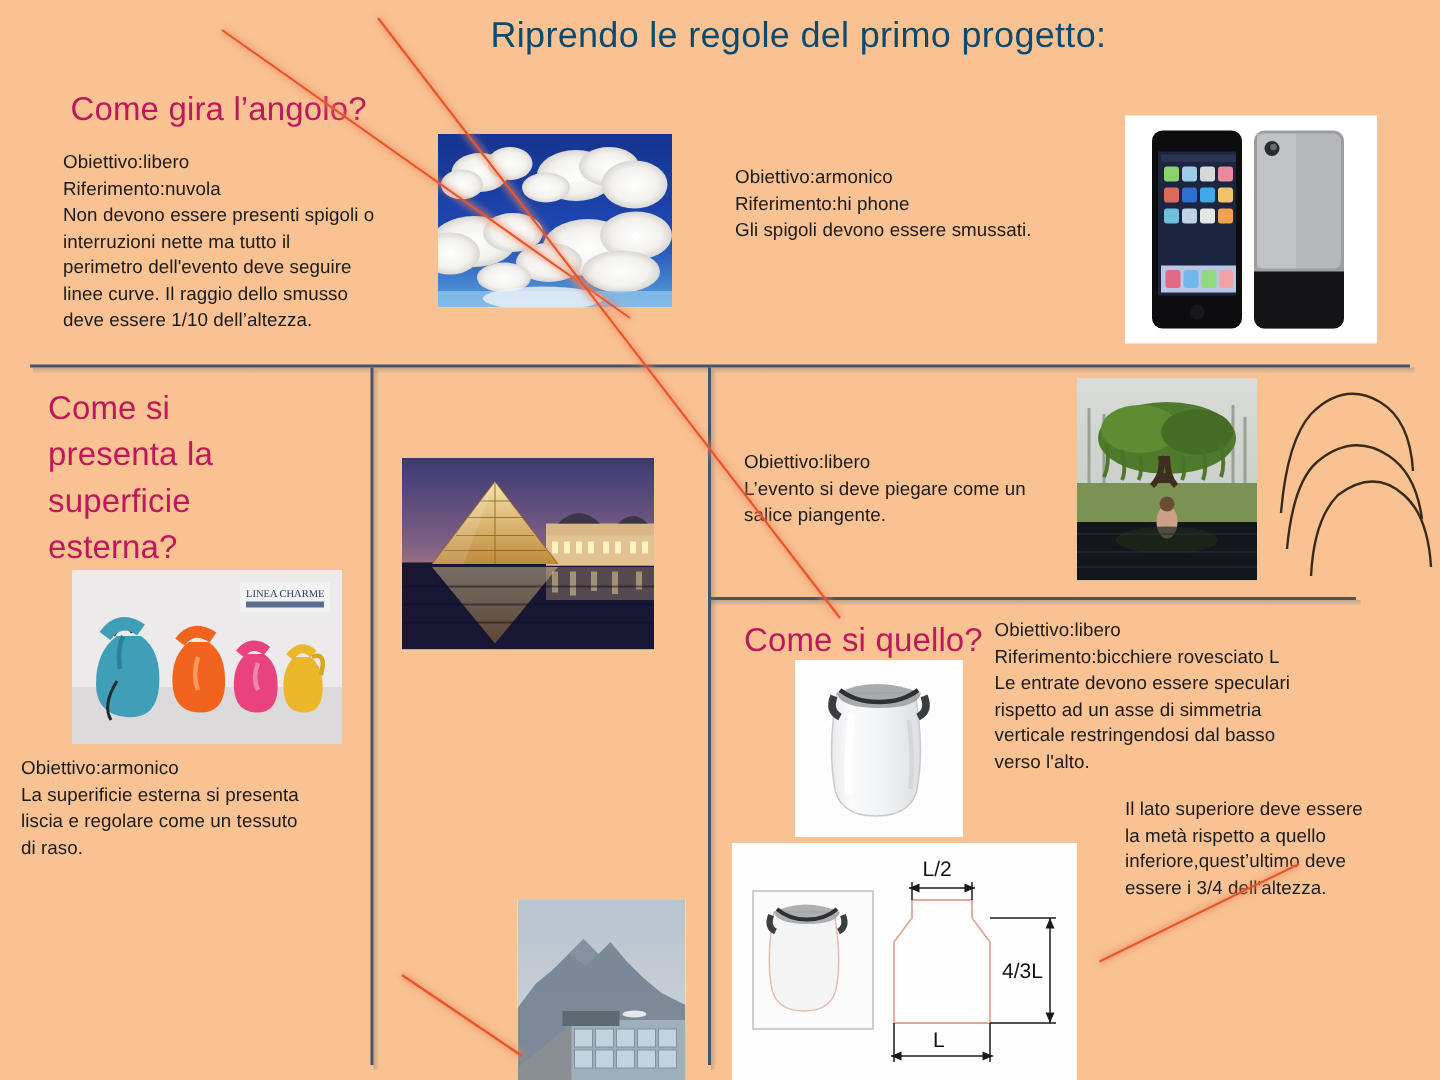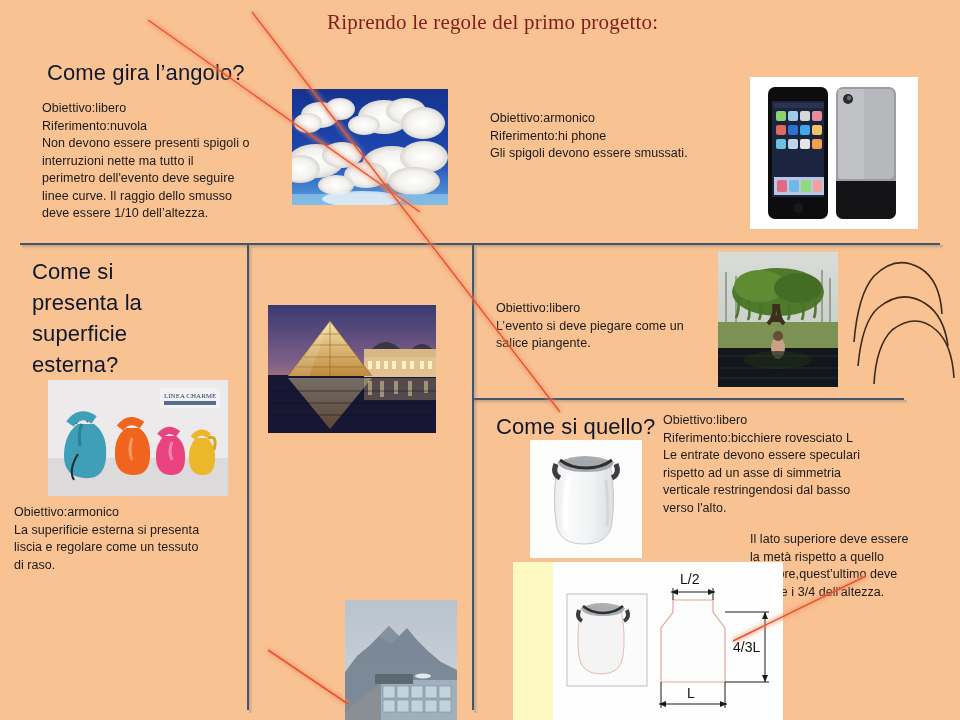--- a/index.html
+++ b/index.html
@@ -6,25 +6,25 @@
   body{
     width:960px;height:720px;overflow:hidden;
     background:#f8c293;
     font-family:"Liberation Sans", sans-serif;
     color:#1a1a1a;
     position:relative;
   }
   #slide{position:absolute;inset:0;width:960px;height:720px;}
 
   .t-title{
-    position:absolute;font-size:21px;font-weight:400;color:#7f1d1d;
-    letter-spacing:.2px;white-space:nowrap;font-family:Liberation Serif, serif;
+    position:absolute;font-size:24px;font-weight:400;color:#0c4a6e;
+    letter-spacing:.2px;white-space:nowrap;
   }
   .q-head{
-    position:absolute;font-size:22px;font-weight:400;color:#0f172a;
+    position:absolute;font-size:22px;font-weight:400;color:#be185d;
     line-height:31px;letter-spacing:.1px;
   }
   .body-txt{
     position:absolute;font-size:12.5px;line-height:17.5px;color:#1a1a1a;
     white-space:pre-line;letter-spacing:.05px;
   }
 
   
   .hsep{position:absolute;height:1.6px;background:#44546a;}
   .hsep::after{content:"";position:absolute;left:2px;right:-3px;top:2px;
@@ -360,21 +360,21 @@
       <path d="M28 22 q-6 34 -2 60 q2 22 28 22 q26 0 28 -22 q4 -26 -2 -60 z" fill="url(#gl)" stroke="#c7c9cc" stroke-width="1"></path>
       <path d="M28 22 q26 -12 56 0 q-2 10 -28 10 q-26 0 -28 -10 z" fill="#9a9da1" opacity=".85"></path>
       <path d="M30 20 q10 8 26 8 q16 0 26 -8" fill="none" stroke="#2d2f33" stroke-width="3"></path>
       <path d="M26 24 q-4 10 4 14" fill="none" stroke="#3b3d41" stroke-width="5"></path>
       <path d="M86 24 q4 10 -4 14" fill="none" stroke="#3b3d41" stroke-width="5"></path>
       <path d="M38 36 q-4 30 -2 54" fill="none" stroke="#ffffff" stroke-width="5" opacity=".9"></path>
       <path d="M76 40 q3 26 1 46" fill="none" stroke="#d4d6d9" stroke-width="3"></path>
     </svg>
   </div>
 
-  <div class="photo" style="left:513px;top:562px;width:230px;height:158px;padding-left:40px;">
+  <div class="photo" style="left:488px;top:562px;width:230px;height:158px;">
     <svg viewBox="0 0 230 158" preserveAspectRatio="none">
       <rect width="230" height="158" fill="#fefefe"></rect>
 
       <rect x="14" y="32" width="80" height="92" fill="#fbfbfb" stroke="#bfbfbf" stroke-width="1"></rect>
       <path d="M28 46 q-5 28 -2 48 q2 18 22 18 q20 0 22 -18 q3 -20 -2 -48 z" fill="#f4f4f5" stroke="#e3bcb0" stroke-width="1"></path>
       <path d="M28 46 q20 -10 44 0 q-2 8 -22 8 q-20 0 -22 -8 z" fill="#9a9da1" opacity=".8"></path>
       <path d="M30 44 q8 7 20 7 q12 0 20 -7" fill="none" stroke="#2d2f33" stroke-width="2.6"></path>
       <path d="M26 48 q-3 8 3 11" fill="none" stroke="#3b3d41" stroke-width="4"></path>
       <path d="M74 48 q3 8 -3 11" fill="none" stroke="#3b3d41" stroke-width="4"></path>
 

